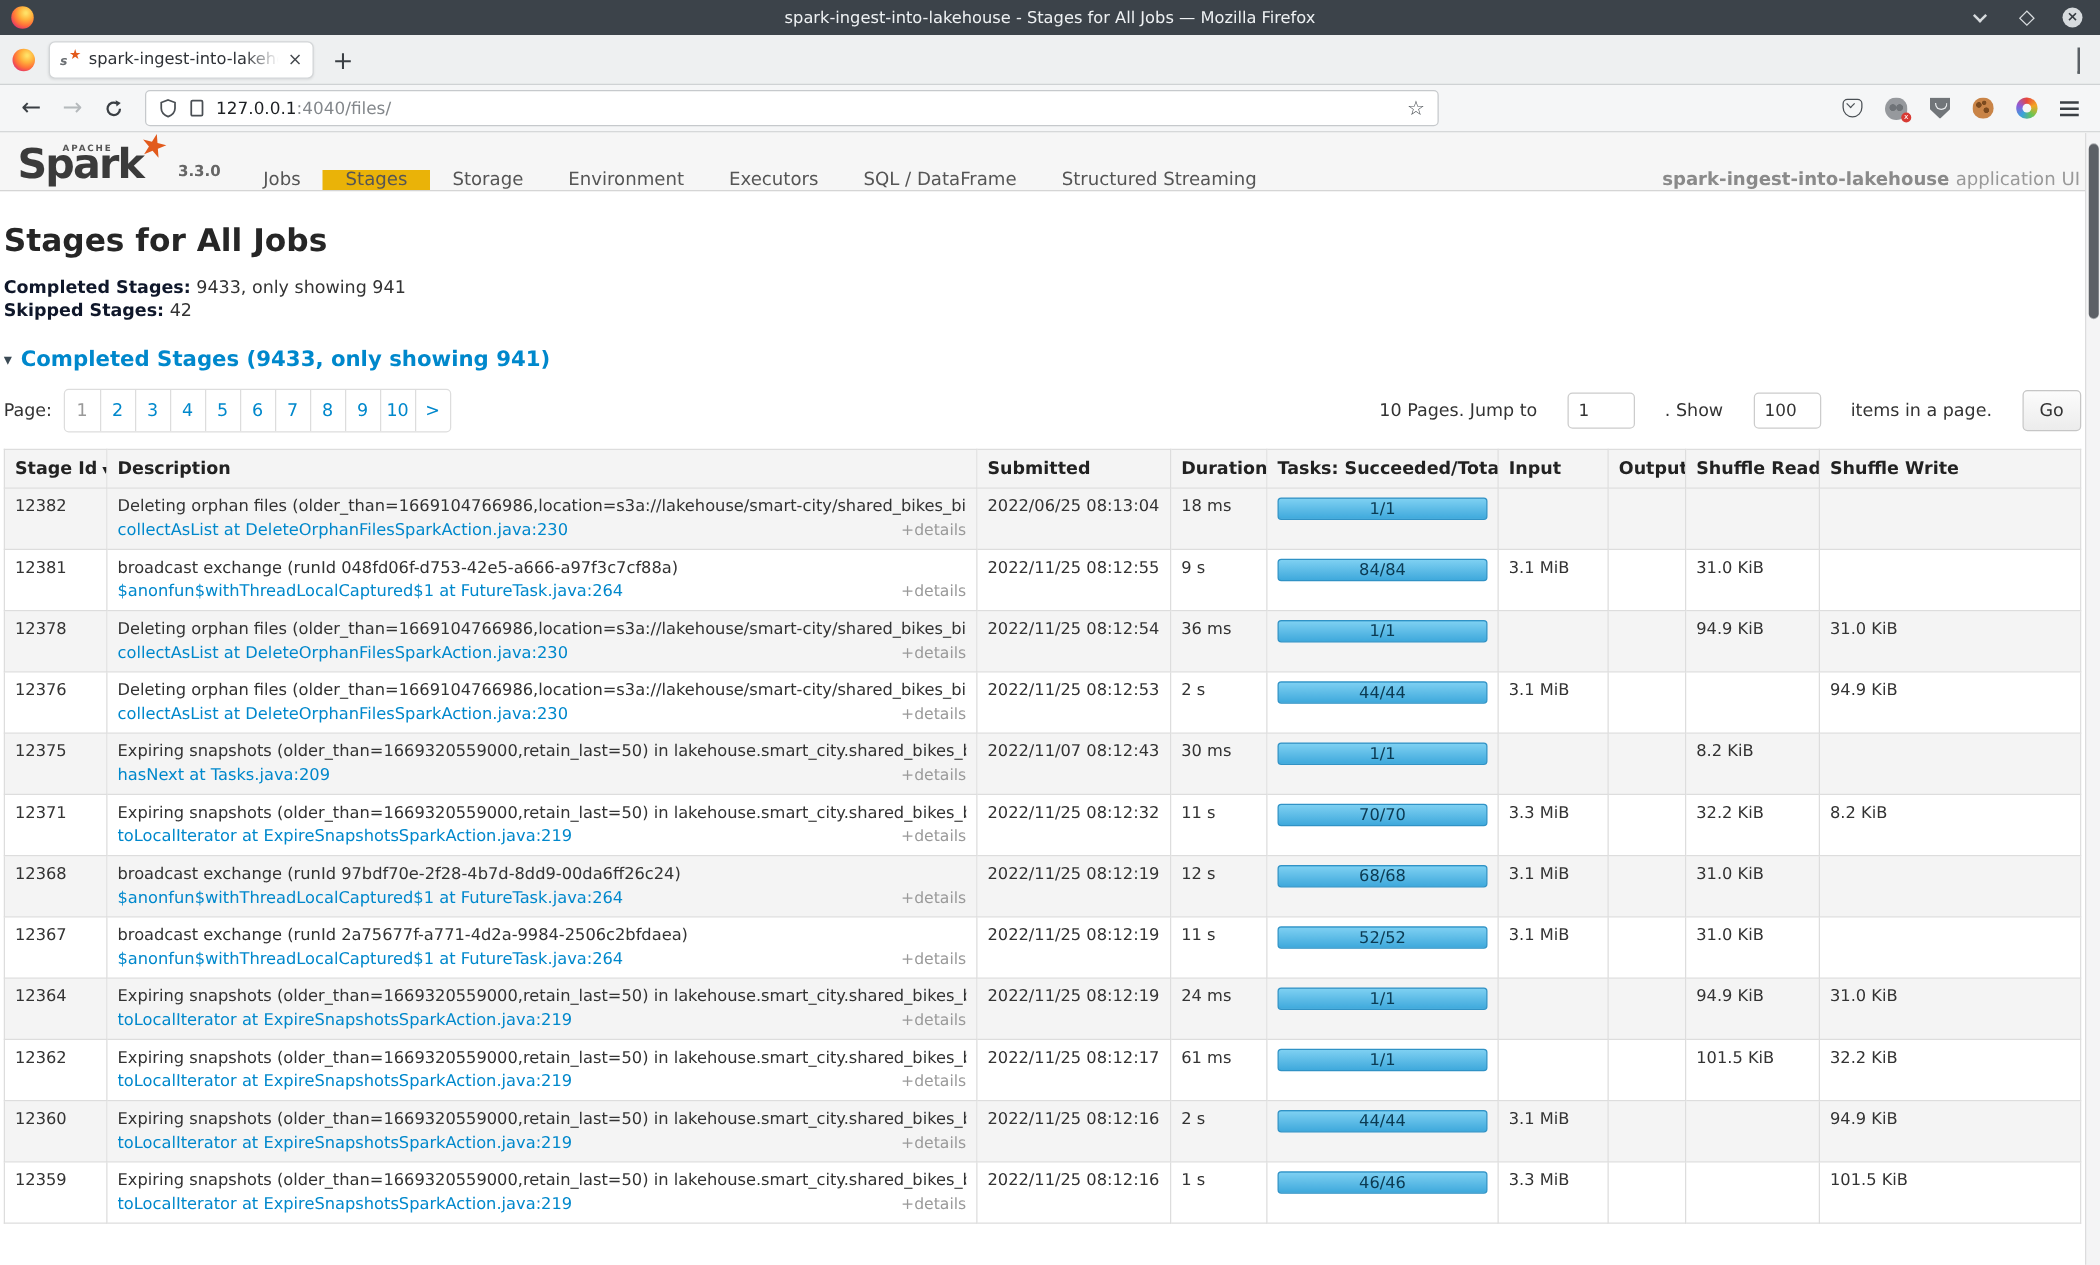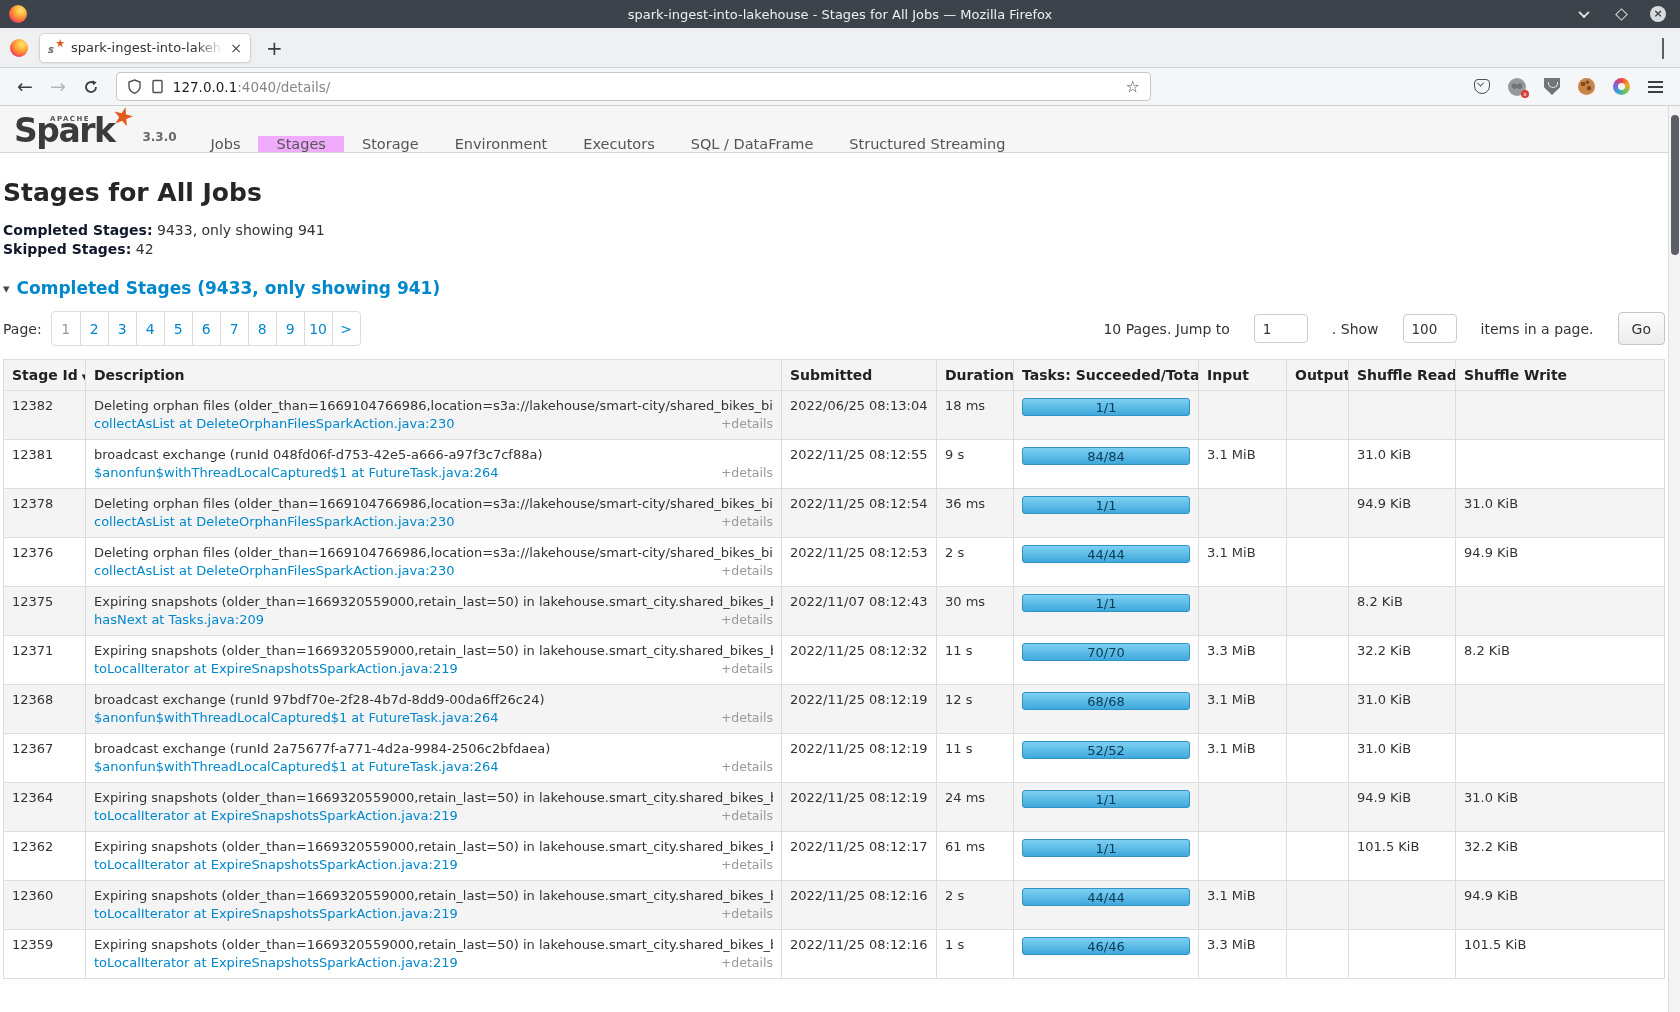--- a/index.html
+++ b/index.html
@@ -64,21 +64,21 @@
   
   .sparknav { height:47px; background:#f6f6f6; border-bottom:1px solid #d5d5d5; display:flex; align-items:flex-end; }
   .brand { display:flex; align-items:flex-end; padding:3px 4px 5px 14px; cursor:pointer; }
   .brand-logo { position:relative; padding-right:18px; }
   .apache { position:absolute; top:1px; left:36px; font-size:7px; font-weight:bold; letter-spacing:1.5px; color:#555; }
   .spark-word { font-size:33px; font-weight:bold; letter-spacing:-1.5px; color:#3b3b3b; line-height:1; font-style:normal; }
   .spark-star { position:absolute; top:-10px; right:-2px; color:#e25a1c; font-size:25px; transform:rotate(14deg); line-height:1; }
   .version { font-size:12px; font-weight:bold; color:#666; margin-left:10px; padding-bottom:3px; }
   .nav-items { display:flex; align-items:stretch; margin-left:12px; }
   .nav-item { display:flex; align-items:center; padding:0 18px; font-size:14.5px; color:#555; cursor:pointer; }
-  .nav-item.active { background:#f0abfc; }
+  .nav-item.active { background:#eab308; }
   .app-label { margin-left:auto; display:flex; align-items:center; gap:5px; padding-right:16px; font-size:14.5px; color:#999; }
   .app-name { font-weight:bold; color:#8a8a8a; }
 
   
   .content { padding:0 3px; width:1668px; }
   .page-title { font-size:25px; font-weight:bold; color:#262626; margin:25px 0 15px; }
   .summary-line { font-size:14px; margin:3px 0; }
   .summary-label { color:#0f172a; font-weight:bold; cursor:pointer; }
   .section-hdr { margin:21px 0 13px; display:flex; align-items:center; gap:7px; cursor:pointer; }
   .section-arrow { color:#3b4a55; font-size:13px; }
@@ -161,21 +161,21 @@
     <span class="url-ico">
       <svg width="15" height="16" viewBox="0 0 15 16">
           <path d="M7.5 1 L13 3 v4.5 c0 3.6-3.2 5.8-5.5 6.8 C5.2 13.3 2 11.1 2 7.5 V3 Z" fill="none" stroke="#4a4f54" stroke-width="1.4"></path>
         </svg>
     </span>
     <span class="url-ico">
       <svg width="13" height="15" viewBox="0 0 13 15">
           <rect x="2" y="1.5" width="9" height="12" rx="1" fill="none" stroke="#4a4f54" stroke-width="1.4"></rect>
         </svg>
     </span>
-    <span class="url-text"><span class="url-host">127.0.0.1</span><span class="url-path">:4040/details/</span></span>
+    <span class="url-text"><span class="url-host">127.0.0.1</span><span class="url-path">:4040/files/</span></span>
     <span class="bookmark-star">☆</span>
   </div>
   <div class="ext-icons">
     <span class="pocket">
         <span class="chev"></span>
       </span>
     <span class="mask-circle">
         <span class="red-badge">x</span>
       </span>
     <span class="ublock"></span>
@@ -195,20 +195,24 @@
     <span class="version">3.3.0</span>
   </div>
   <div class="nav-items">
     <span class="nav-item">Jobs</span>
     <span class="nav-item active">Stages</span>
     <span class="nav-item">Storage</span>
     <span class="nav-item">Environment</span>
     <span class="nav-item">Executors</span>
     <span class="nav-item">SQL / DataFrame</span>
     <span class="nav-item">Structured Streaming</span>
+  </div>
+  <div class="app-label">
+    <span class="app-name">spark-ingest-into-lakehouse</span>
+    <span>application UI</span>
   </div>
 </div>
 
 <div class="content">
   <h1 class="page-title">Stages for All Jobs</h1>
 
   <div class="summary-line">
     <span class="summary-label">Completed Stages:</span>
     <span>9433, only showing 941</span>
   </div>

